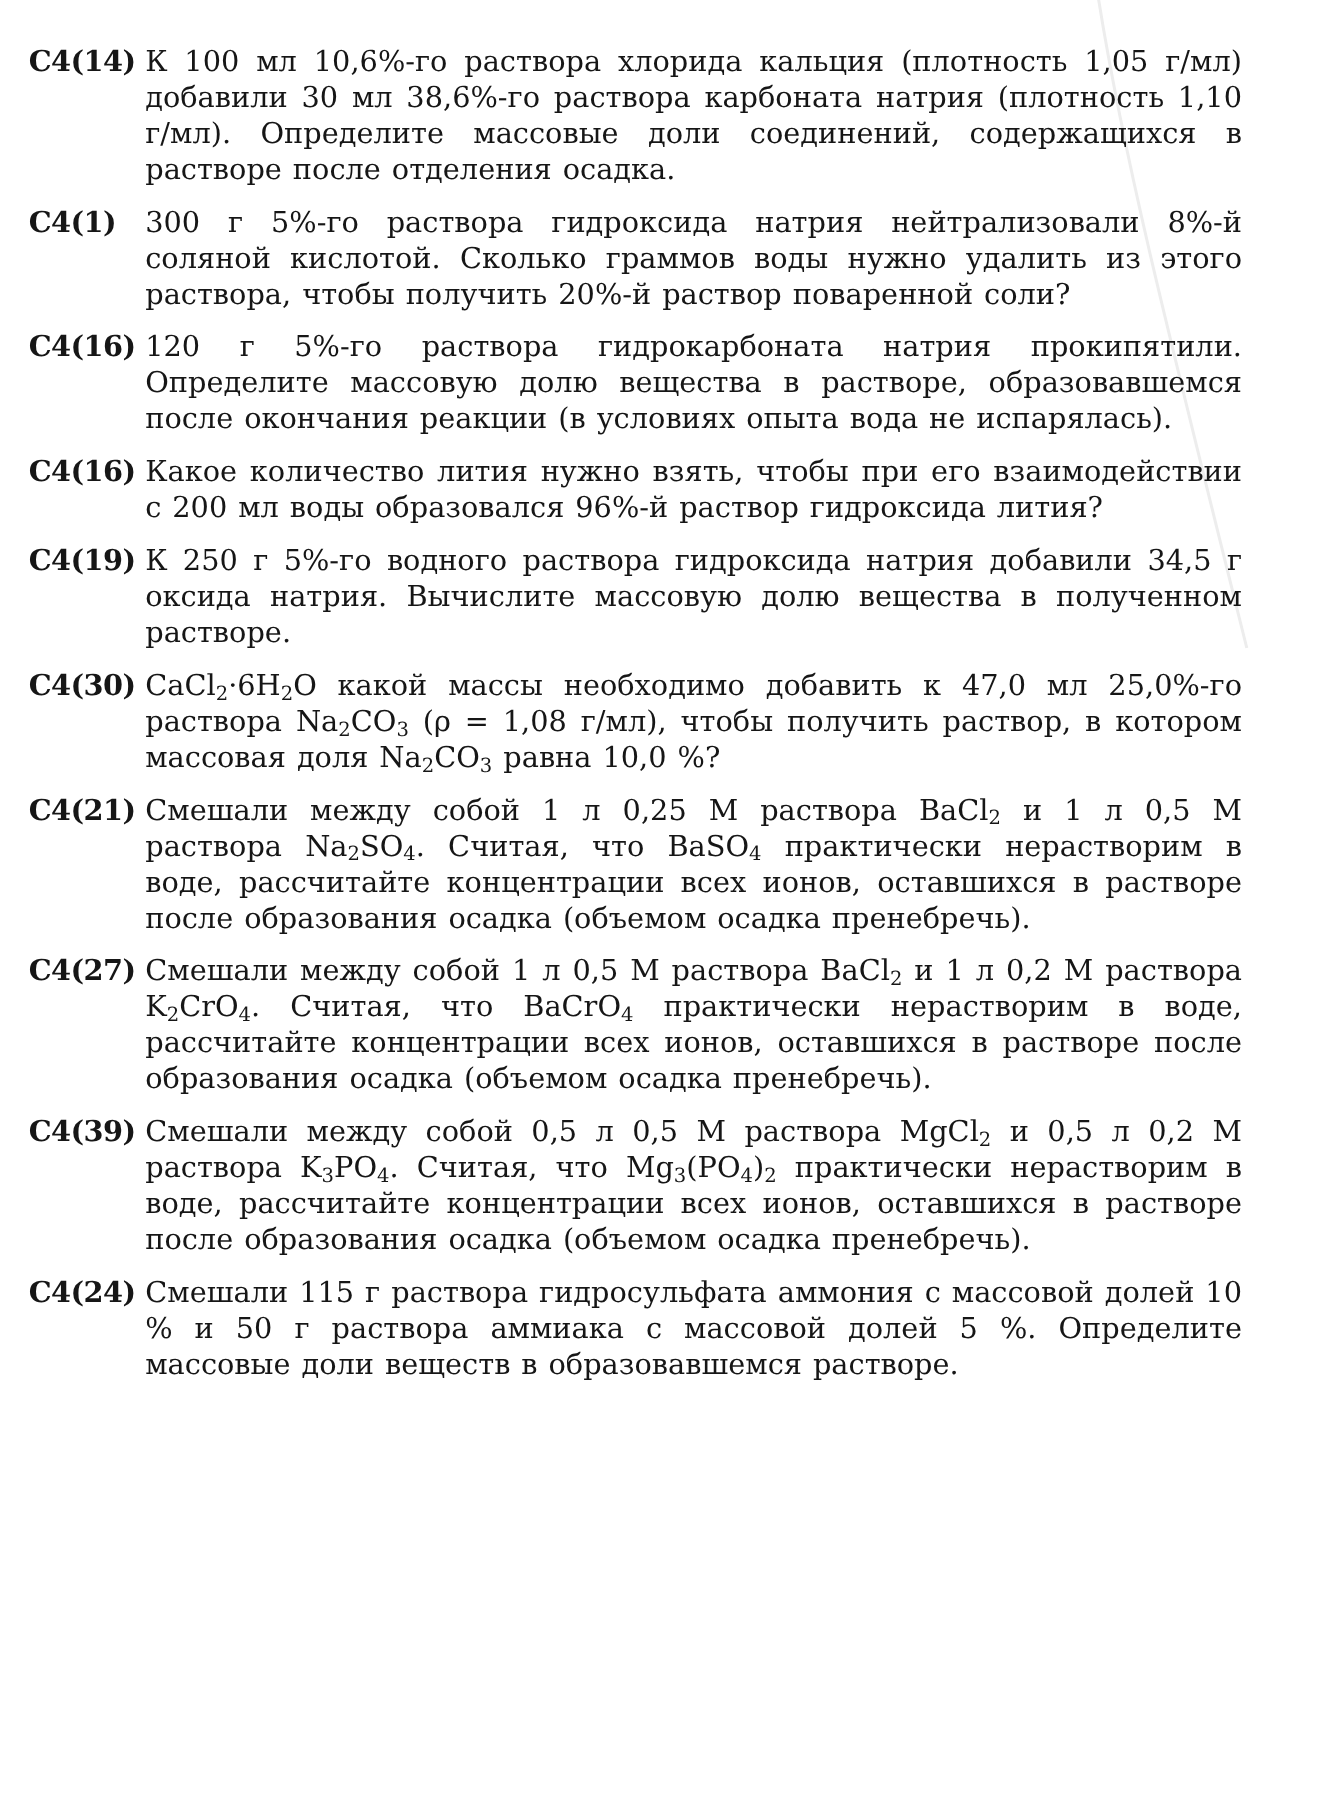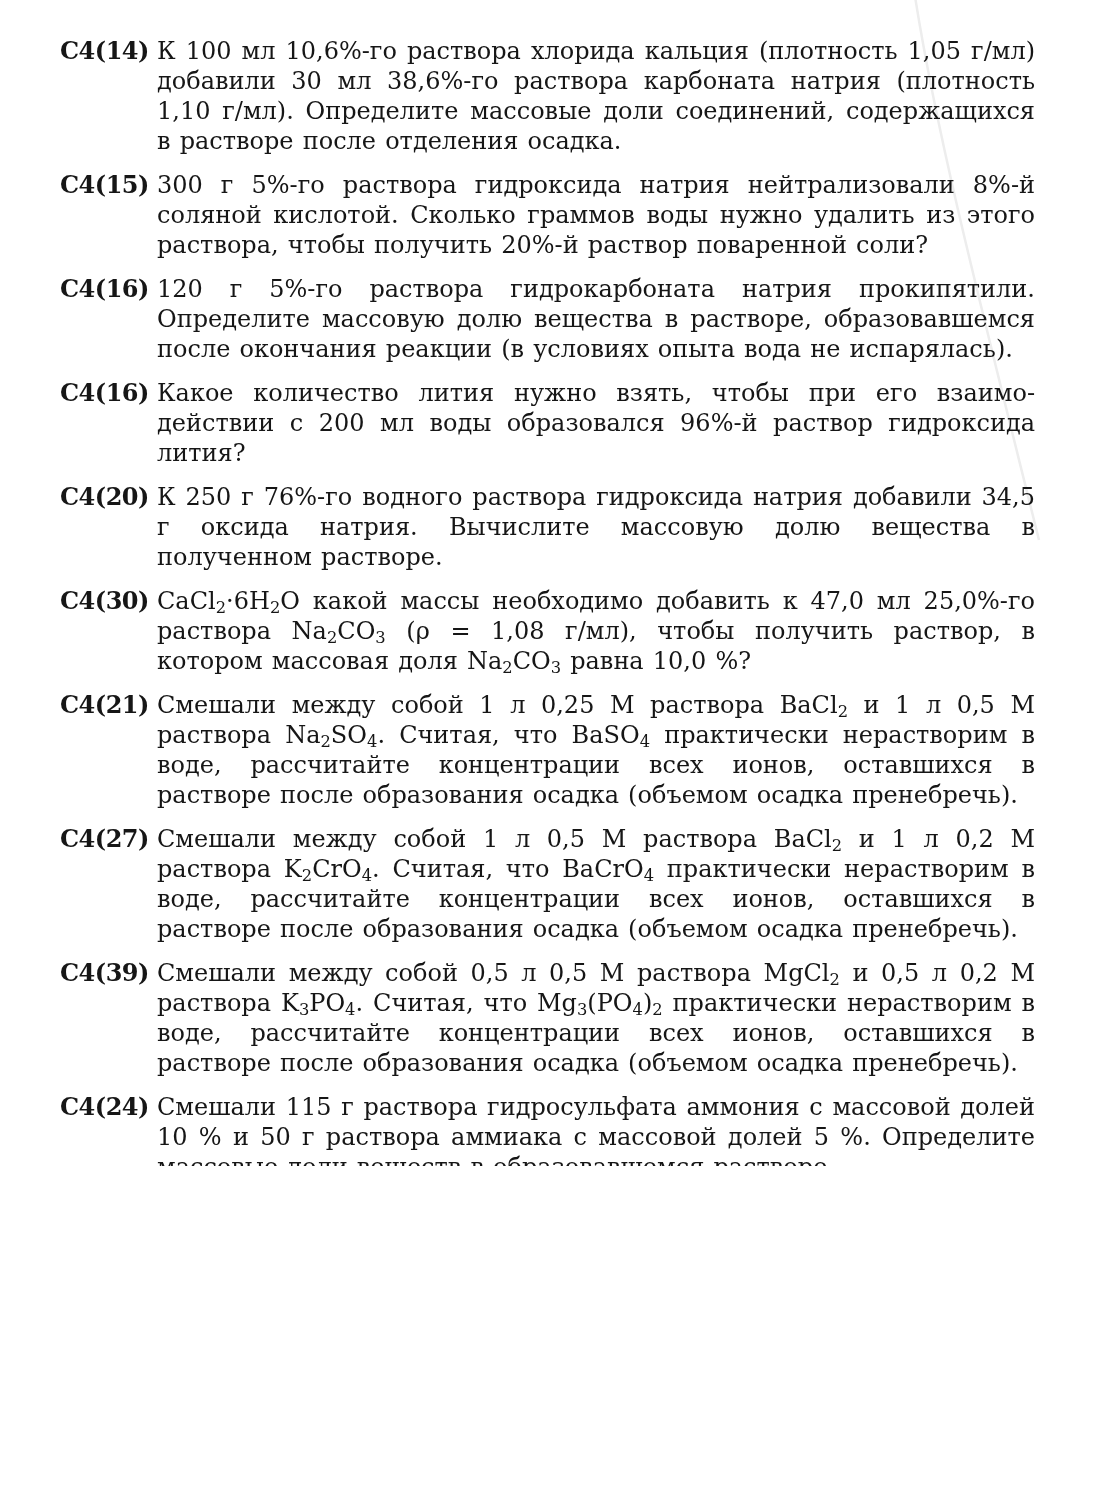--- a/index.html
+++ b/index.html
@@ -12,21 +12,21 @@
     height: 1499px;
     overflow: hidden;
     font-family: "DejaVu Serif", "Liberation Serif", serif;
     color: #161616;
   }
   .page {
     position: relative;
     box-sizing: border-box;
     width: 1099px;
     height: 1166px;
-    padding: 36px 64px 16px 60px;
+    padding: 36px 64px 16px 24px;
     background: #ffffff;
     overflow: hidden;
   }
   .crease {
     position: absolute;
     top: 0;
     right: 0;
     pointer-events: none;
   }
   .problem {
@@ -63,37 +63,37 @@
   <svg class="crease" width="260" height="560" viewBox="0 0 260 560">
     <path d="M 75 -10 C 95 120, 130 260, 200 540" fill="none" stroke="#ededed" stroke-width="2.5"></path>
   </svg>
   <div id="problem-list">
   <div class="problem">
     <span class="plabel">С4(14)</span>
     <p class="ptext">К 100 мл 10,6%-го раствора хлорида кальция (плотность 1,05 г/мл) добавили 30 мл 38,6%-го раствора карбоната натрия (плотность 1,10 г/мл). Определите массовые доли соединений, содержащихся в растворе после отделения осадка.</p>
   </div>
 
   <div class="problem">
-    <span class="plabel">С4(15)</span>
+    <span class="plabel">С4(1)</span>
     <p class="ptext">300 г 5%-го раствора гидроксида натрия нейтрализовали 8%-й соляной кислотой. Сколько граммов воды нужно удалить из этого раствора, чтобы получить 20%-й раствор поваренной соли?</p>
   </div>
 
   <div class="problem">
     <span class="plabel">С4(16)</span>
     <p class="ptext">120 г 5%-го раствора гидрокарбоната натрия прокипятили. Определите массовую долю вещества в растворе, образовав­шемся после окончания реакции (в условиях опыта вода не испарялась).</p>
   </div>
 
   <div class="problem">
     <span class="plabel">С4(16)</span>
     <p class="ptext">Какое количество лития нужно взять, чтобы при его взаимо­действии с 200 мл воды образовался 96%-й раствор гидроксида лития?</p>
   </div>
 
   <div class="problem">
-    <span class="plabel">С4(20)</span>
-    <p class="ptext">К 250 г 76%-го водного раствора гидроксида натрия добавили 34,5 г оксида натрия. Вычислите массовую долю вещества в полученном растворе.</p>
+    <span class="plabel">С4(19)</span>
+    <p class="ptext">К 250 г 5%-го водного раствора гидроксида натрия добавили 34,5 г оксида натрия. Вычислите массовую долю вещества в полученном растворе.</p>
   </div>
 
 
   <div class="problem">
     <span class="plabel">С4(30)</span>
     <p class="ptext">CaCl<sub>2</sub>·6H<sub>2</sub>O какой массы необходимо добавить к 47,0 мл 25,0%-го раствора Na<sub>2</sub>CO<sub>3</sub> (ρ = 1,08 г/мл), чтобы получить раствор, в котором массовая доля Na<sub>2</sub>CO<sub>3</sub> равна 10,0 %?</p>
   </div>
 
   <div class="problem">
     <span class="plabel">С4(21)</span>

